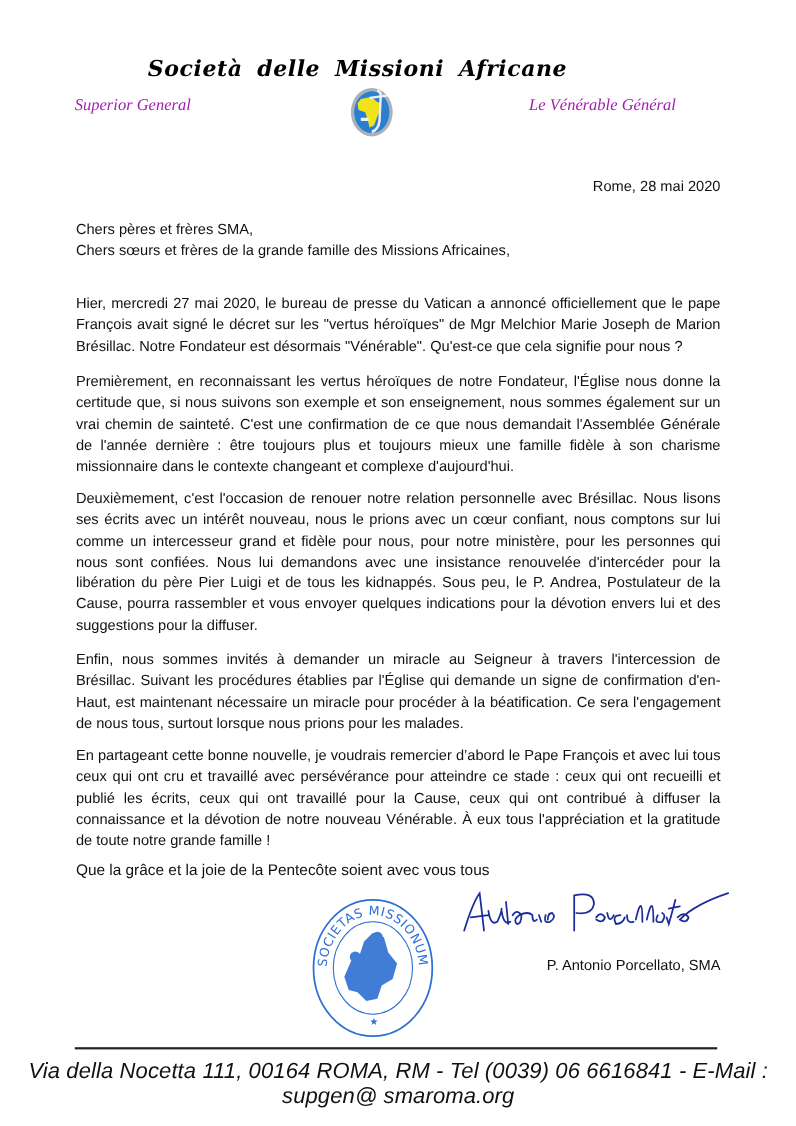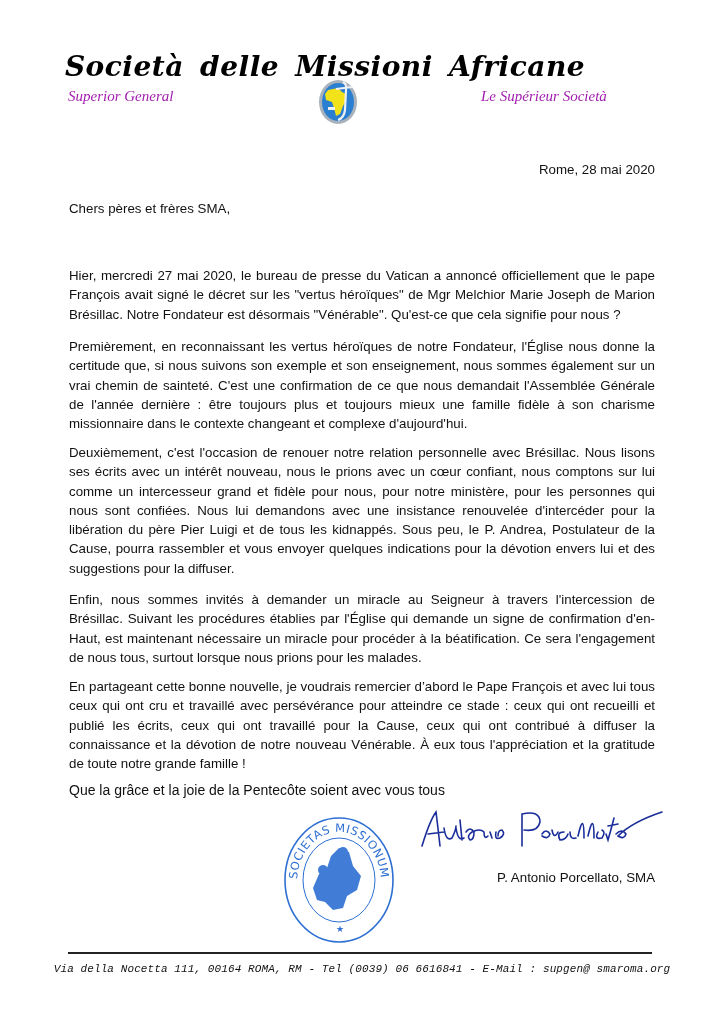--- a/index.html
+++ b/index.html
@@ -4,21 +4,21 @@
   <style>
     * { margin: 0; padding: 0; box-sizing: border-box; }
     html, body { width: 724px; height: 1024px; background: #ffffff; overflow: hidden; }
     body { position: relative; font-family: "Liberation Sans", sans-serif; color: #111; }
 
     .title {
       position: absolute; left: 0; width: 650px; top: 50px;
       text-align: center;
       font-family: "DejaVu Serif", serif;
       font-style: italic; font-weight: bold;
-      font-size: 28px; letter-spacing: 0.5px; color: #000;
+      font-size: 20px; letter-spacing: 0.5px; color: #000;
       word-spacing: 6px;
     }
     .sub-left, .sub-right {
       position: absolute; top: 88px;
       font-family: "Liberation Serif", serif; font-style: italic;
       font-size: 15px; color: #a21caf;
     }
     .sub-left { left: 68px; }
     .sub-right { left: 481px; }
 
@@ -47,45 +47,46 @@
     .signer {
       position: absolute; right: 69px; top: 868px; text-align: right;
       font-size: 13.3px; line-height: 20px;
     }
 
     .footer-rule {
       position: absolute; left: 68px; top: 952px; width: 584px; height: 2px; background: #222;
     }
     .footer {
       position: absolute; left: 0; width: 724px; top: 963px; text-align: center;
-      font-family: Liberation Mono, monospace; font-style: italic;
-      font-size: 11px; color: #111; letter-spacing: 0.1px;
+      font-family: Liberation Sans, sans-serif; font-style: italic;
+      font-size: 20px; color: #111; letter-spacing: 0.1px;
     }
   </style>
 </head>
 <body>
 
 <div>
   <div class="title">Società  delle  Missioni  Africane</div>
   <div class="sub-left">Superior General</div>
   <svg class="logo" viewBox="0 0 44 50">
     <ellipse cx="22" cy="26" rx="19" ry="22" fill="#a9b2bb"></ellipse>
     <ellipse cx="22" cy="26" rx="16" ry="19" fill="#2a7fd0"></ellipse>
     <path d="M12 14 L22 12 L26 16 L30 18 L30 24 L27 30 L24 38 L20 40 L18 32 L16 26 L10 24 L9 18 Z" fill="#f2e21a"></path>
     <path d="M27 6 Q31 8 30 14 L29 34 Q28 42 22 44" stroke="#eef1f4" stroke-width="2.2" fill="none"></path>
     <line x1="20" y1="13" x2="36" y2="11" stroke="#eef1f4" stroke-width="2"></line>
     <rect x="12" y="31" width="7" height="3" fill="#eef1f4"></rect>
   </svg>
-  <div class="sub-right">Le Supérieur Società</div>
+  <div class="sub-right">Le Vénérable Général</div>
 </div>
 
 <div class="date">Rome, 28 mai 2020</div>
 
 <div class="greeting">
   <div>Chers pères et frères SMA,</div>
+  <div>Chers sœurs et frères de la grande famille des Missions Africaines,</div>
 </div>
 
 <div class="para p1">Hier, mercredi 27 mai 2020, le bureau de presse du Vatican a annoncé officiellement que le pape François avait signé le décret sur les "vertus héroïques" de Mgr Melchior Marie Joseph de Marion Brésillac. Notre Fondateur est désormais "Vénérable". Qu'est-ce que cela signifie pour nous ?</div>
 <div class="para p2">Premièrement, en reconnaissant les vertus héroïques de notre Fondateur, l'Église nous donne la certitude que, si nous suivons son exemple et son enseignement, nous sommes également sur un vrai chemin de sainteté. C'est une confirmation de ce que nous demandait l'Assemblée Générale de l'année dernière : être toujours plus et toujours mieux une famille fidèle à son charisme missionnaire dans le contexte changeant et complexe d'aujourd'hui.</div>
 <div class="para p3">Deuxièmement, c'est l'occasion de renouer notre relation personnelle avec Brésillac. Nous lisons ses écrits avec un intérêt nouveau, nous le prions avec un cœur confiant, nous comptons sur lui comme un intercesseur grand et fidèle pour nous, pour notre ministère, pour les personnes qui nous sont confiées. Nous lui demandons avec une insistance renouvelée d'intercéder pour la libération du père Pier Luigi et de tous les kidnappés. Sous peu, le P. Andrea, Postulateur de la Cause, pourra rassembler et vous envoyer quelques indications pour la dévotion envers lui et des suggestions pour la diffuser.</div>
 <div class="para p4">Enfin, nous sommes invités à demander un miracle au Seigneur à travers l'intercession de Brésillac. Suivant les procédures établies par l'Église qui demande un signe de confirmation d'en-Haut, est maintenant nécessaire un miracle pour procéder à la béatification. Ce sera l'engagement de nous tous, surtout lorsque nous prions pour les malades.</div>
 <div class="para p5">En partageant cette bonne nouvelle, je voudrais remercier d’abord le Pape François et avec lui tous ceux qui ont cru et travaillé avec persévérance pour atteindre ce stade : ceux qui ont recueilli et publié les écrits, ceux qui ont travaillé pour la Cause, ceux qui ont contribué à diffuser la connaissance et la dévotion de notre nouveau Vénérable. À eux tous l'appréciation et la gratitude de toute notre grande famille !</div>
 
 <div class="closing">Que la grâce et la joie de la Pentecôte soient avec vous tous</div>
 

